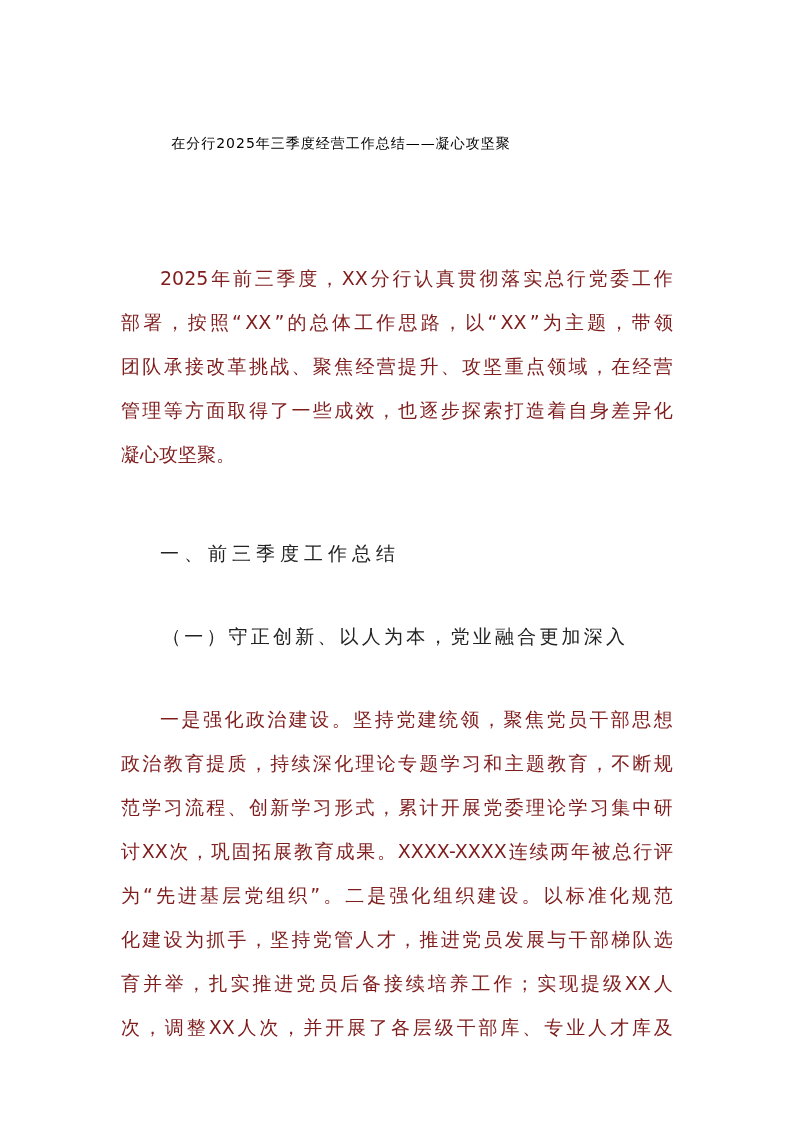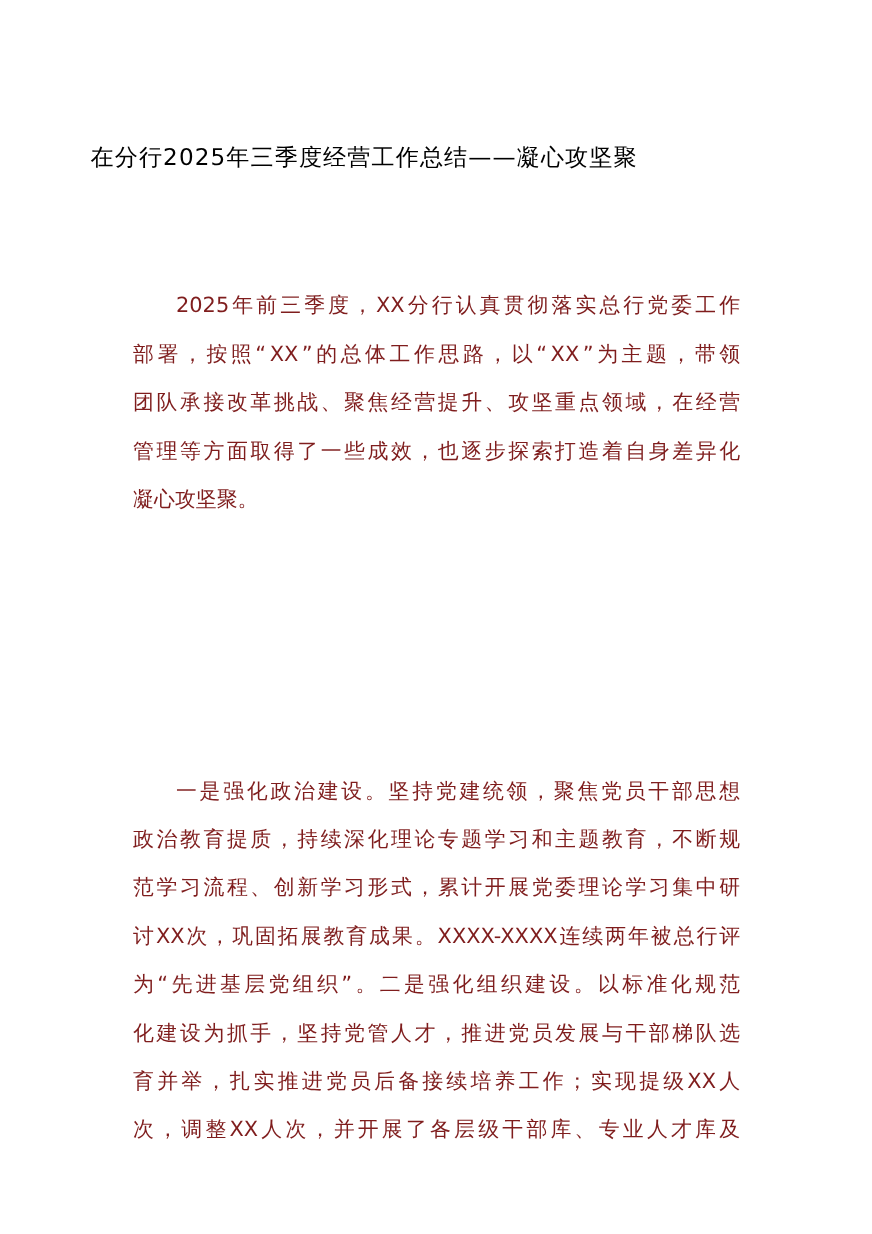--- a/index.html
+++ b/index.html
@@ -1,20 +1,20 @@
 <!DOCTYPE html>
 <html><head>
 <meta charset="utf-8">
 <style>
   html, body { margin:0; padding:0; background:#ffffff; }
   body { width:793px; height:1122px; position:relative; overflow:hidden;
          font-family:"DejaVu Sans", "Liberation Sans", sans-serif; color:#111; }
   .page { position:absolute; left:0; top:0; width:793px; height:1122px; }
-  .title-line { position:absolute; left:4px; width:654px; text-align:center;
-                font-size:21px; line-height:28px; white-space:nowrap; letter-spacing:1px; color:#000; }
+  .title-line { position:absolute; left:14px; width:654px; text-align:center;
+                font-size:14px; line-height:28px; white-space:nowrap; letter-spacing:1px; color:#000; }
   .line { position:absolute; left:121px; width:552px; font-size:19px; line-height:26px;
           white-space:nowrap; text-align:justify; text-align-last:justify; color:#7f1d1d; }
   .line.last { text-align-last:left; }
   .line.indent { left:160px; width:513px; }
   .heading { position:absolute; font-size:19px; line-height:26px; white-space:nowrap; letter-spacing:5px; color:#222; }
 </style>
 </head>
 <body>
 
 <div class="page">
@@ -134,21 +134,23 @@
           <span>自</span>
           <span>身</span>
           <span>差</span>
           <span>异</span>
           <span>化</span>
         </span>
       </div>
     <div class="line last" style="top:441px;">凝心攻坚聚。</div>
   </div>
 
-
+  <div class="heading" style="top:540px; left:160px;">一、前三季度工作总结</div>
+
+  <div class="heading" style="top:623px; left:162px; letter-spacing:3.2px;">（一）守正创新、以人为本，党业融合更加深入</div>
 
   <div>
     <div class="line indent" style="top:706px;">
         <span style="display: flex; justify-content: space-between; width: 100%;">
           <span>一</span>
           <span>是</span>
           <span>强</span>
           <span>化</span>
           <span>政</span>
           <span>治</span>

